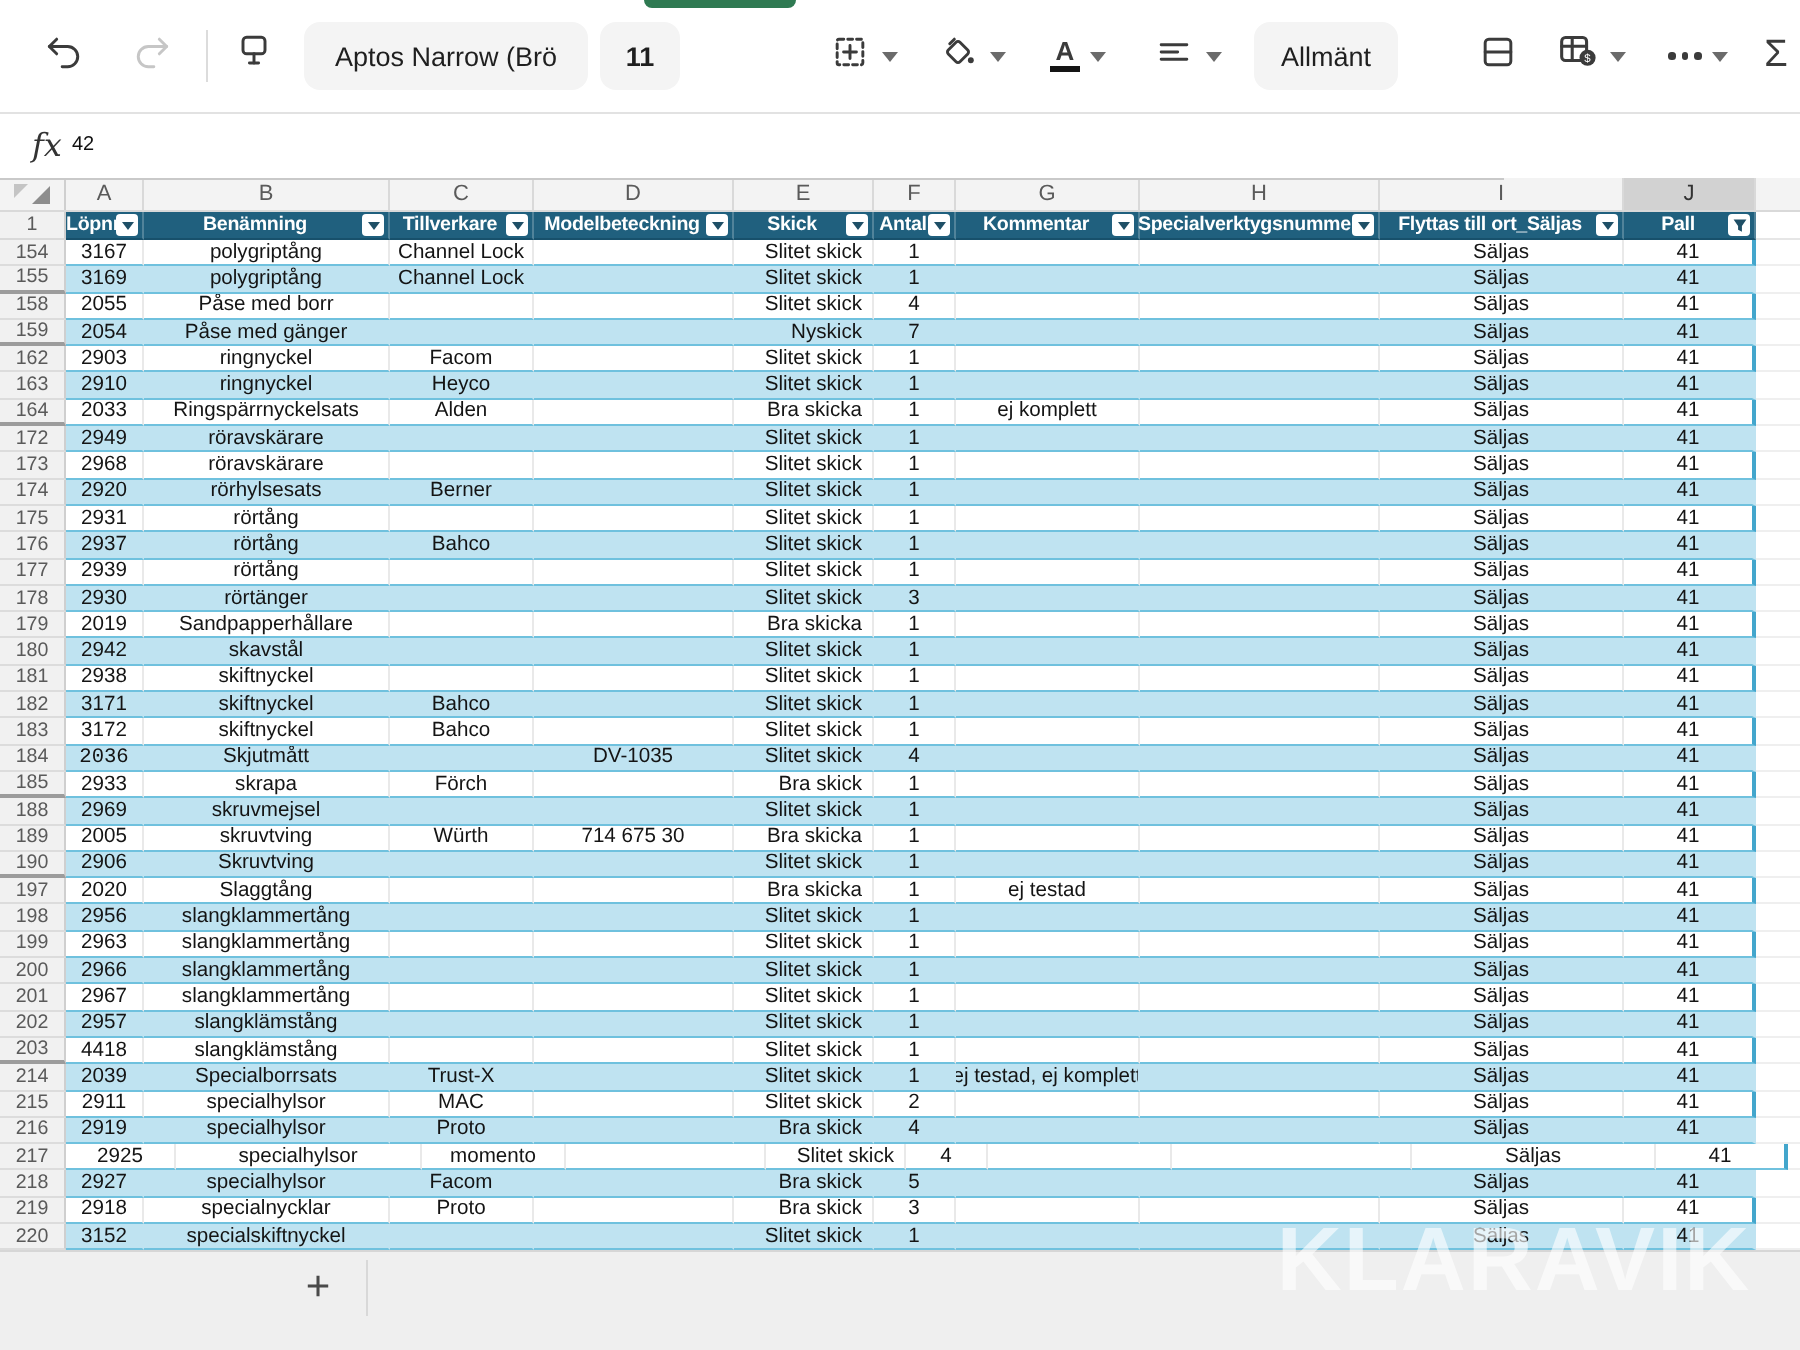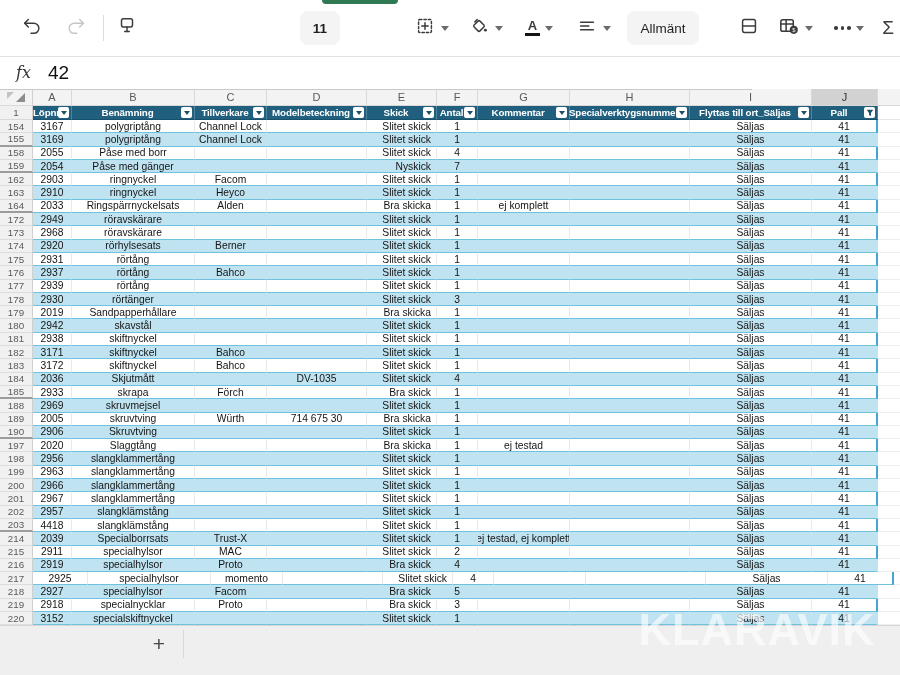--- a/index.html
+++ b/index.html
@@ -22,22 +22,22 @@
   .presence{position:absolute;left:322px;top:0;width:76px;height:4px;background:#2f7a52;
             border-radius:0 0 8px 8px;z-index:5;}
   .fontcolor-bar{width:15px;height:3.5px;background:#151515;margin-top:1px;}
   .sigma{font-size:19px;color:#3b3b3b;}
 
   
   .fxbar{position:absolute;left:0;top:56px;width:752px;height:33px;background:#fff;
          border-bottom:1px solid #c9c9c9;z-index:3;}
   .fx{position:absolute;left:16px;top:0;height:33px;display:flex;align-items:center;
       font-family:"DejaVu Serif",serif;font-style:italic;font-size:16px;color:#333;}
-  .fxval{position:absolute;left:48px;top:0;height:33px;display:flex;align-items:center;
-         font-size:19px;color:#111;}
+  .fxval{position:absolute;left:36px;top:0;height:33px;display:flex;align-items:center;
+         font-size:10px;color:#111;}
 
   
   .colhead{position:absolute;left:0;top:89px;width:900px;height:17px;display:flex;background:#f3f3f3;
            border-bottom:1px solid #d9d9d9;box-sizing:border-box;}
   .corner{width:33px;height:100%;box-sizing:border-box;border-right:1px solid #cfcfcf;position:relative;background:#f3f3f3;}
   .corner .t1{position:absolute;right:7px;bottom:3px;width:0;height:0;
               border-bottom:9px solid #8d8d8d;border-left:9px solid transparent;}
   .corner .t2{position:absolute;left:7px;top:3px;width:0;height:0;
               border-top:7px solid #c4c4c4;border-right:7px solid transparent;}
   .colcell{height:100%;box-sizing:border-box;border-right:1px solid #d9d9d9;
@@ -112,20 +112,23 @@
   <div class="divider" style="left:103px;"></div>
   <div class="tbi" style="left:112px;width:30px;">
     <span>
       <svg width="22" height="22" viewBox="0 0 24 24">
           <rect x="6" y="4" width="12" height="9" rx="2"></rect>
           <path d="M12 13 v5"></path>
           <path d="M9.5 18 h5"></path>
         </svg>
     </span>
   </div>
+  <div class="pill" style="left:152px;width:142px;">
+    <span>Aptos Narrow (Brö</span>
+  </div>
   <div class="pill" style="left:300px;width:40px;font-weight:bold;">
     <span>11</span>
   </div>
   <div class="tbi" style="left:408px;width:46px;">
     <span>
       <svg width="22" height="22" viewBox="0 0 24 24">
           <rect x="5" y="5" width="14" height="14" rx="1" stroke-dasharray="2.6 2.2"></rect>
           <path d="M12 8.5 v7 M8.5 12 h7"></path>
         </svg>
     </span>
@@ -544,21 +547,21 @@
       <div class="c right" style="width: 70px;">Slitet skick</div>
       <div class="c" style="width: 41px;">1</div>
       <div class="c" style="width: 92px;"></div>
       <div class="c" style="width: 120px;"></div>
       <div class="c" style="width: 122px;">Säljas</div>
       <div class="c edge" style="width: 66px;">41</div>
       <div class="rfill"></div>
     </div>
     <div class="r band">
       <div class="gut">184</div>
-      <div class="c" style="width: 39px;">2036</div>
+      <div class="c" style="width: 39px; font-family: Liberation Mono, monospace;">2036</div>
       <div class="c" style="width: 123px;">Skjutmått</div>
       <div class="c" style="width: 72px;"></div>
       <div class="c" style="width: 100px;">DV-1035</div>
       <div class="c right" style="width: 70px;">Slitet skick</div>
       <div class="c" style="width: 41px;">4</div>
       <div class="c" style="width: 92px;"></div>
       <div class="c" style="width: 120px;"></div>
       <div class="c" style="width: 122px;">Säljas</div>
       <div class="c edge" style="width: 66px;">41</div>
       <div class="rfill"></div>

